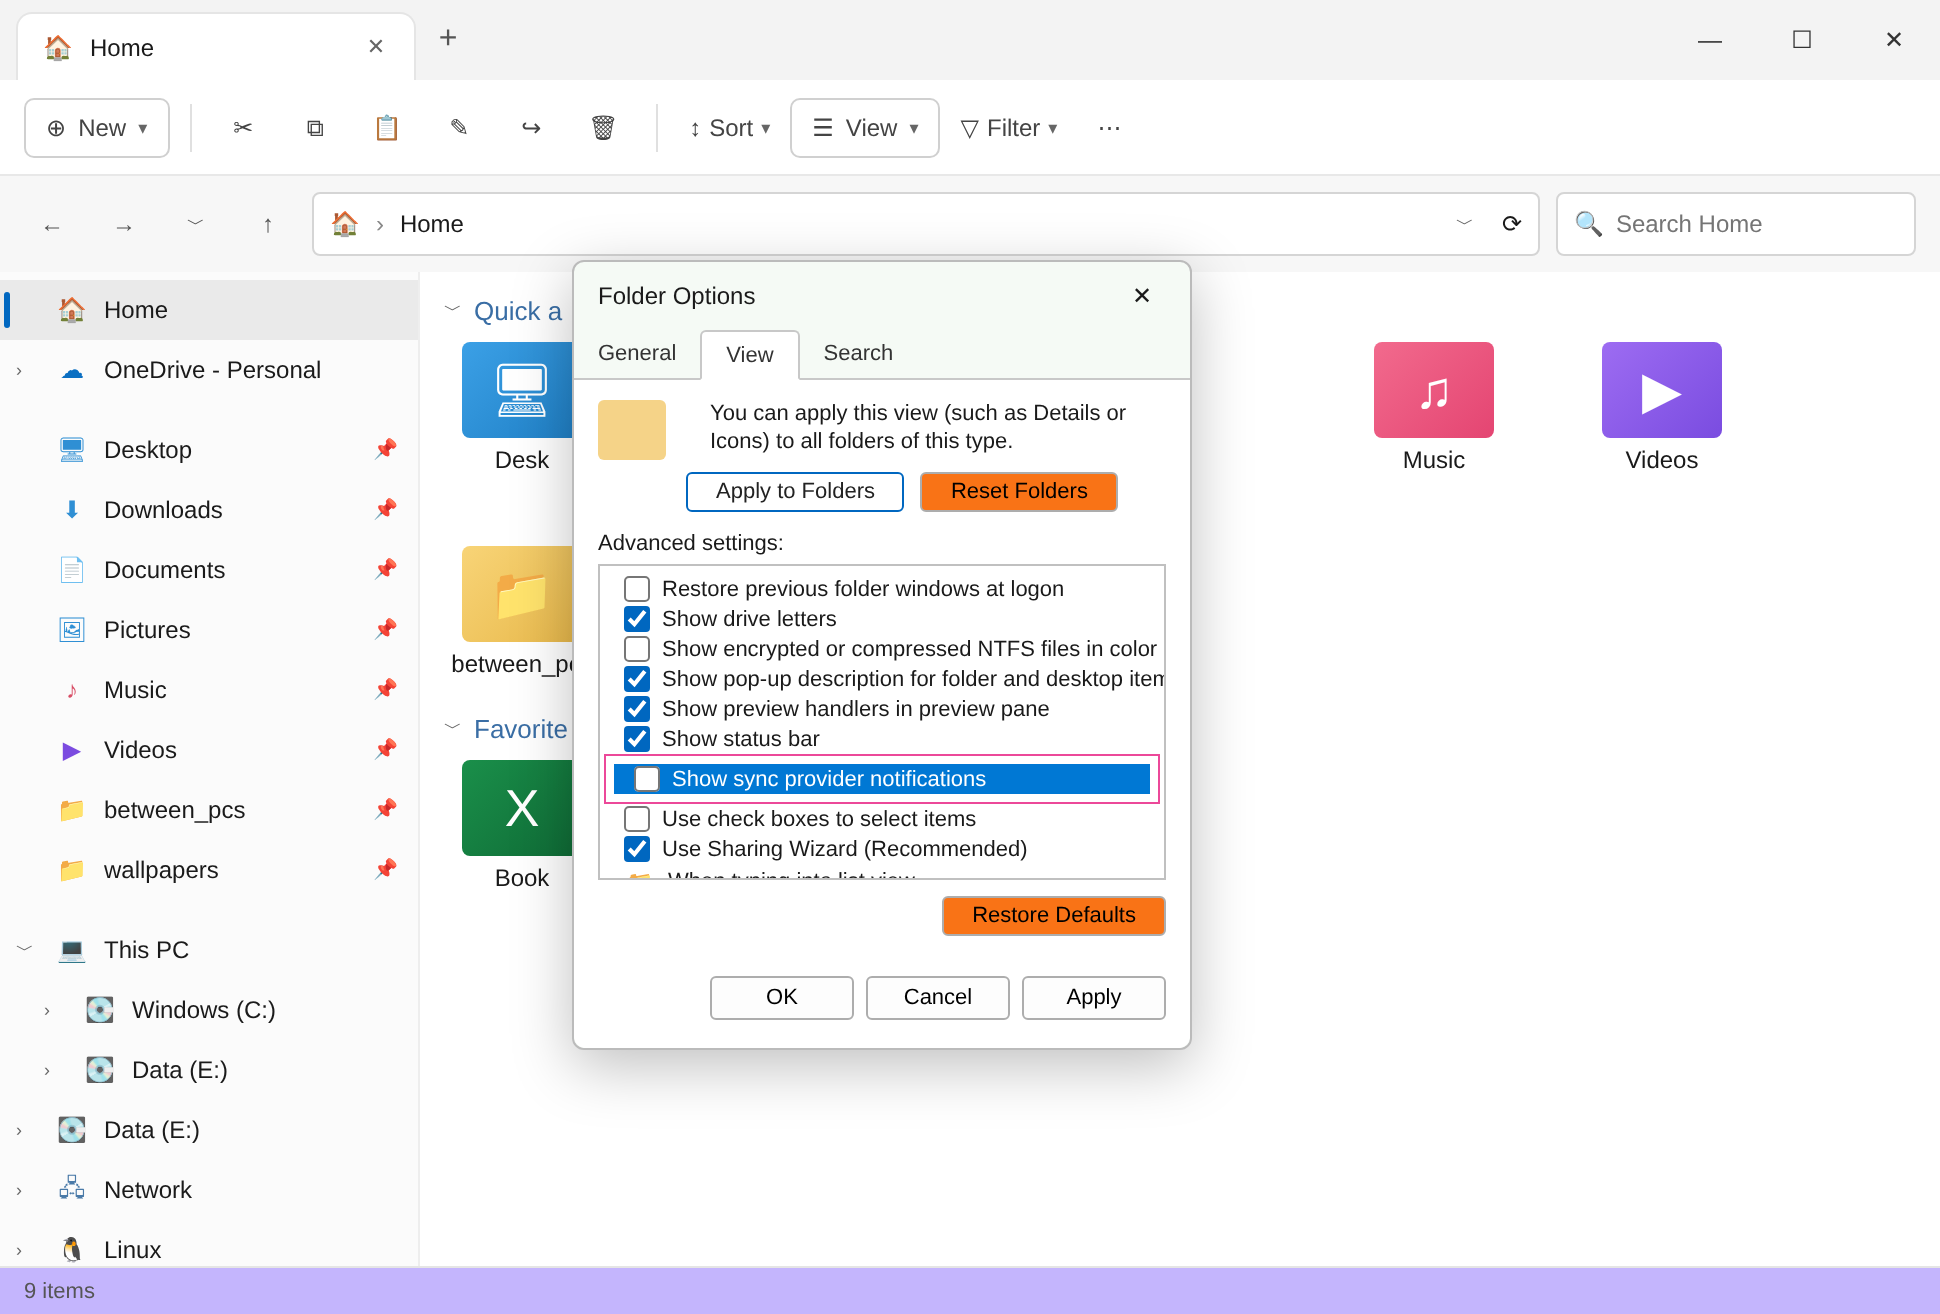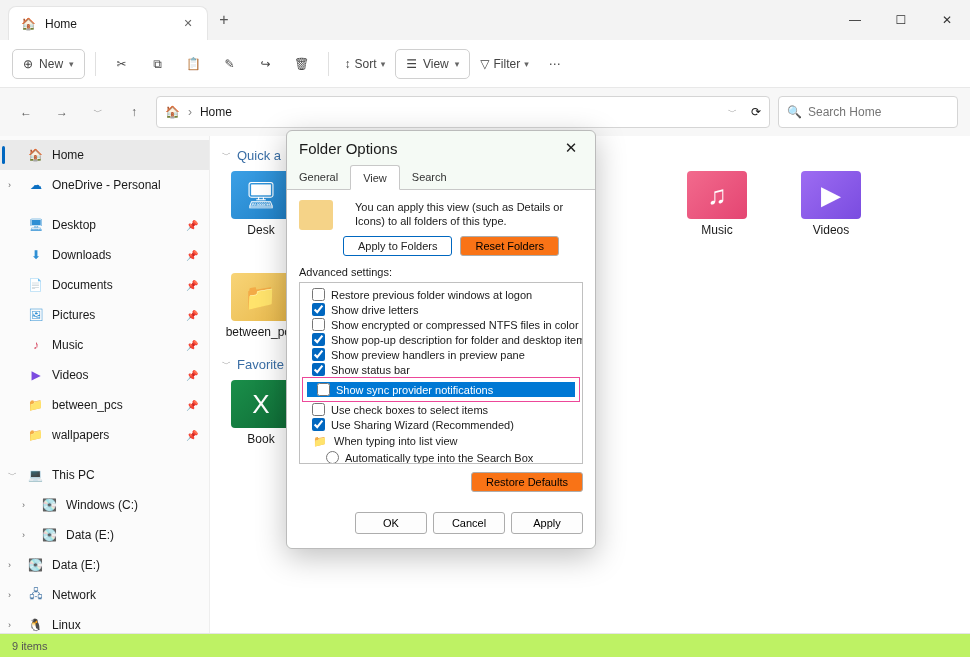--- a/index.html
+++ b/index.html
@@ -40,37 +40,37 @@
 
 
 .content { flex: 1; padding: 8px 12px; overflow: auto; }
 .section-head { display: flex; align-items: center; gap: 6px; color: #3a6ea5; font-size: 13px; margin: 4px 0 8px; cursor: pointer; }
 .folders { display: flex; gap: 36px; flex-wrap: wrap; }
 .folder-item { width: 78px; display: flex; flex-direction: column; align-items: center; gap: 4px; cursor: pointer; }
 .folder-icon { width: 60px; height: 48px; border-radius: 4px; position: relative; }
 .folder-label { font-size: 12px; text-align: right; white-space: nowrap; }
 
 
-.statusbar { position: absolute; bottom: 0; left: 0; right: 0; height: 24px; background: #bef264; border-top: 1px solid #e5e5e5; display: flex; align-items: center; padding: 0 12px; font-size: 11px; color: #555; }
+.statusbar { position: absolute; bottom: 0; left: 0; right: 0; height: 24px; background: #c4b5fd; border-top: 1px solid #e5e5e5; display: flex; align-items: center; padding: 0 12px; font-size: 11px; color: #555; }
 
 
 .dialog { position: absolute; left: 286px; top: 130px; width: 310px; background: #f5faf5; border: 1px solid #bbb; border-radius: 6px; box-shadow: 0 8px 30px rgba(0,0,0,0.25); }
-.dlg-title { height: 34px; display: flex; align-items: center; padding: 0 12px; font-size: 15px; }
+.dlg-title { height: 34px; display: flex; align-items: center; padding: 0 12px; font-size: 12px; }
 .dlg-close { margin-left: auto; width: 24px; text-align: center; cursor: pointer; }
 .dlg-tabs { display: flex; background: #f5faf5; border-bottom: 1px solid #c8c8c8; font-size: 11px; }
 .dlg-tab { padding: 6px 12px 5px; cursor: pointer; color: #333; }
 .dlg-tab.active { background: #fff; border: 1px solid #c8c8c8; border-bottom: 1px solid #fff; border-radius: 3px 3px 0 0; margin-bottom: -1px; }
 .dlg-body { background: #fff; padding: 10px 12px; font-size: 11px; }
 .fv-row { display: flex; gap: 22px; margin-bottom: 6px; }
 .fv-icon { width: 34px; height: 30px; background: #f5d388; border-radius: 3px; flex-shrink: 0; }
 .fv-btns { display: flex; gap: 8px; margin-left: 44px; margin-bottom: 10px; }
 .fv-btn { border: 1px solid #0067c0; background: #fff; padding: 3px 14px; font-size: 11px; border-radius: 3px; cursor: pointer; color: #222; }
 .fv-btn2 { border: 1px solid #adadad; background: #f97316; padding: 3px 14px; font-size: 11px; border-radius: 3px; cursor: pointer; }
 .adv-label { margin: 6px 0 4px; }
-.adv-box { border: 1px solid #c0c0c0; height: 182px; overflow-y: auto; padding: 4px 2px; }
+.adv-box { border: 1px solid #c0c0c0; height: 158px; overflow-y: auto; padding: 4px 2px; }
 .adv-item { display: flex; align-items: center; gap: 6px; padding: 1px 4px 1px 10px; white-space: nowrap; }
 .adv-item input[type=checkbox], .adv-item input[type=radio] { width: 13px; height: 13px; accent-color: #0067c0; }
 .adv-item.indent { padding-left: 24px; }
 .adv-item.selected { background: #0078d4; color: #fff; }
 .highlight-box { border: 1px solid #ec4899; padding: 4px; }
 .dlg-restore { text-align: right; margin-top: 8px; }
 .dlg-footer { background: #fff; padding: 10px 12px 14px; display: flex; justify-content: flex-end; gap: 6px; border-radius: 0 0 6px 6px; }
 .dlg-footer button { width: 72px; height: 22px; font-size: 11px; border: 1px solid #adadad; background: #fdfdfd; border-radius: 3px; cursor: pointer; }
 
 

